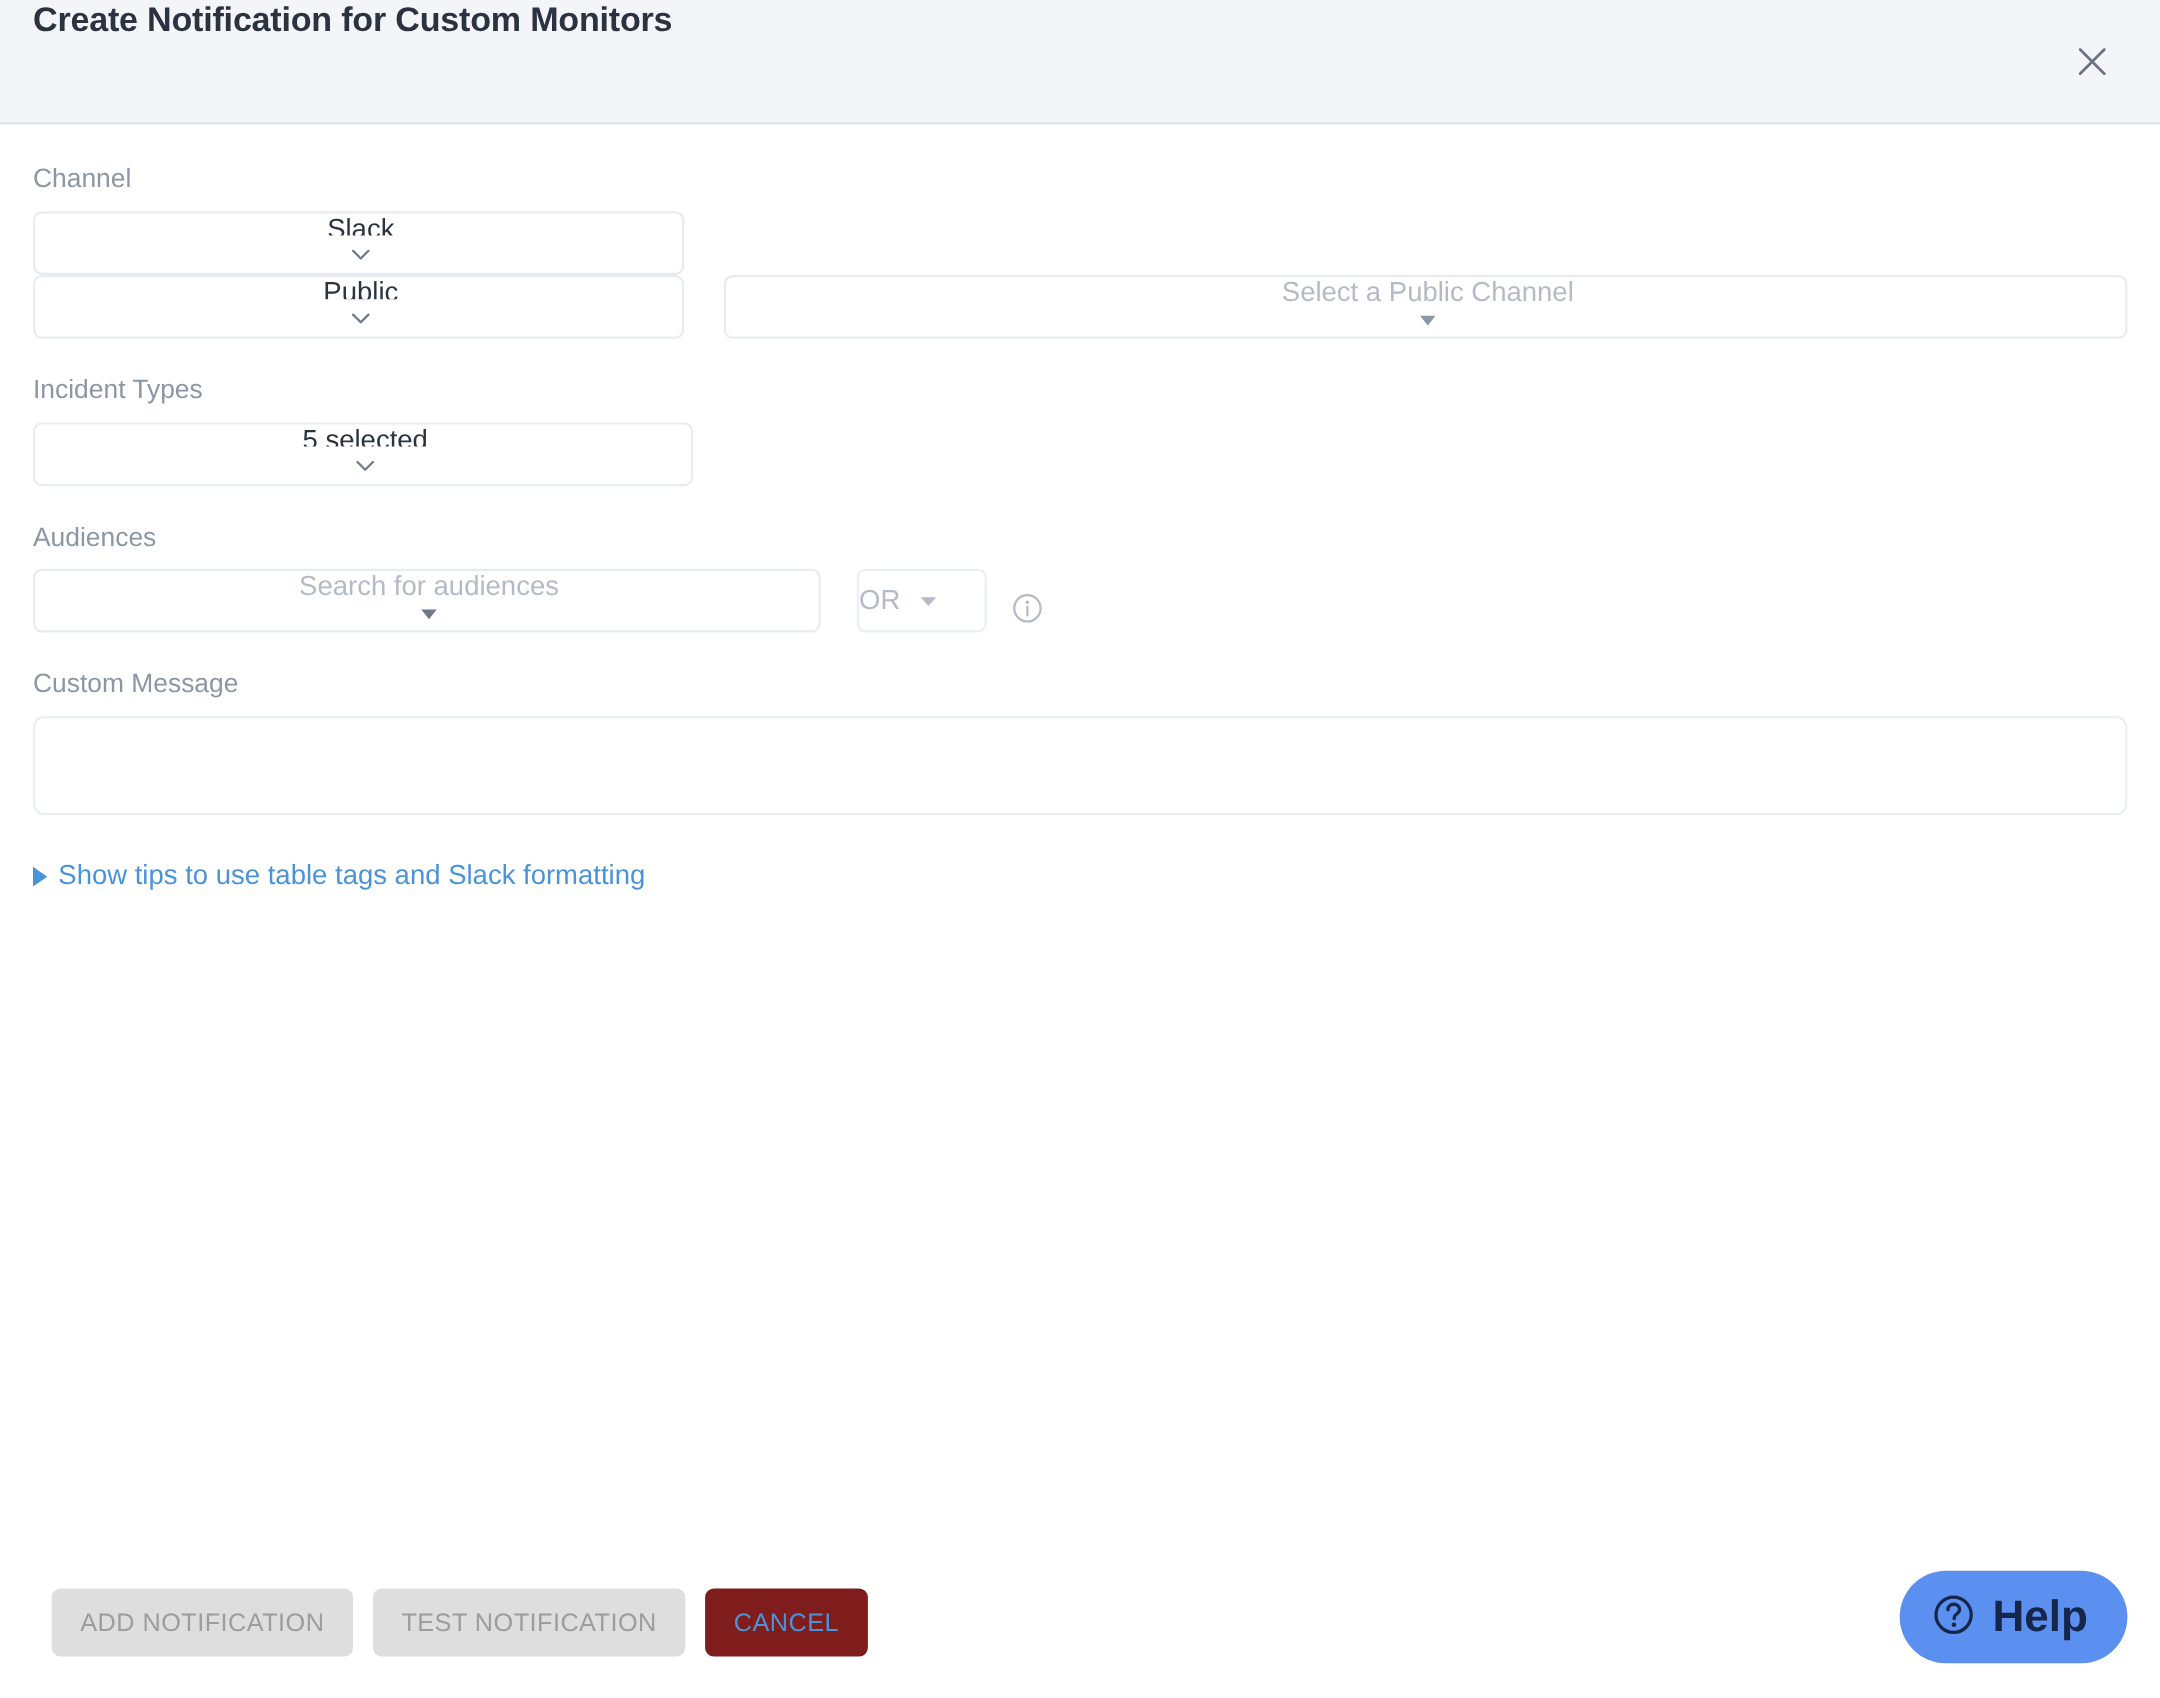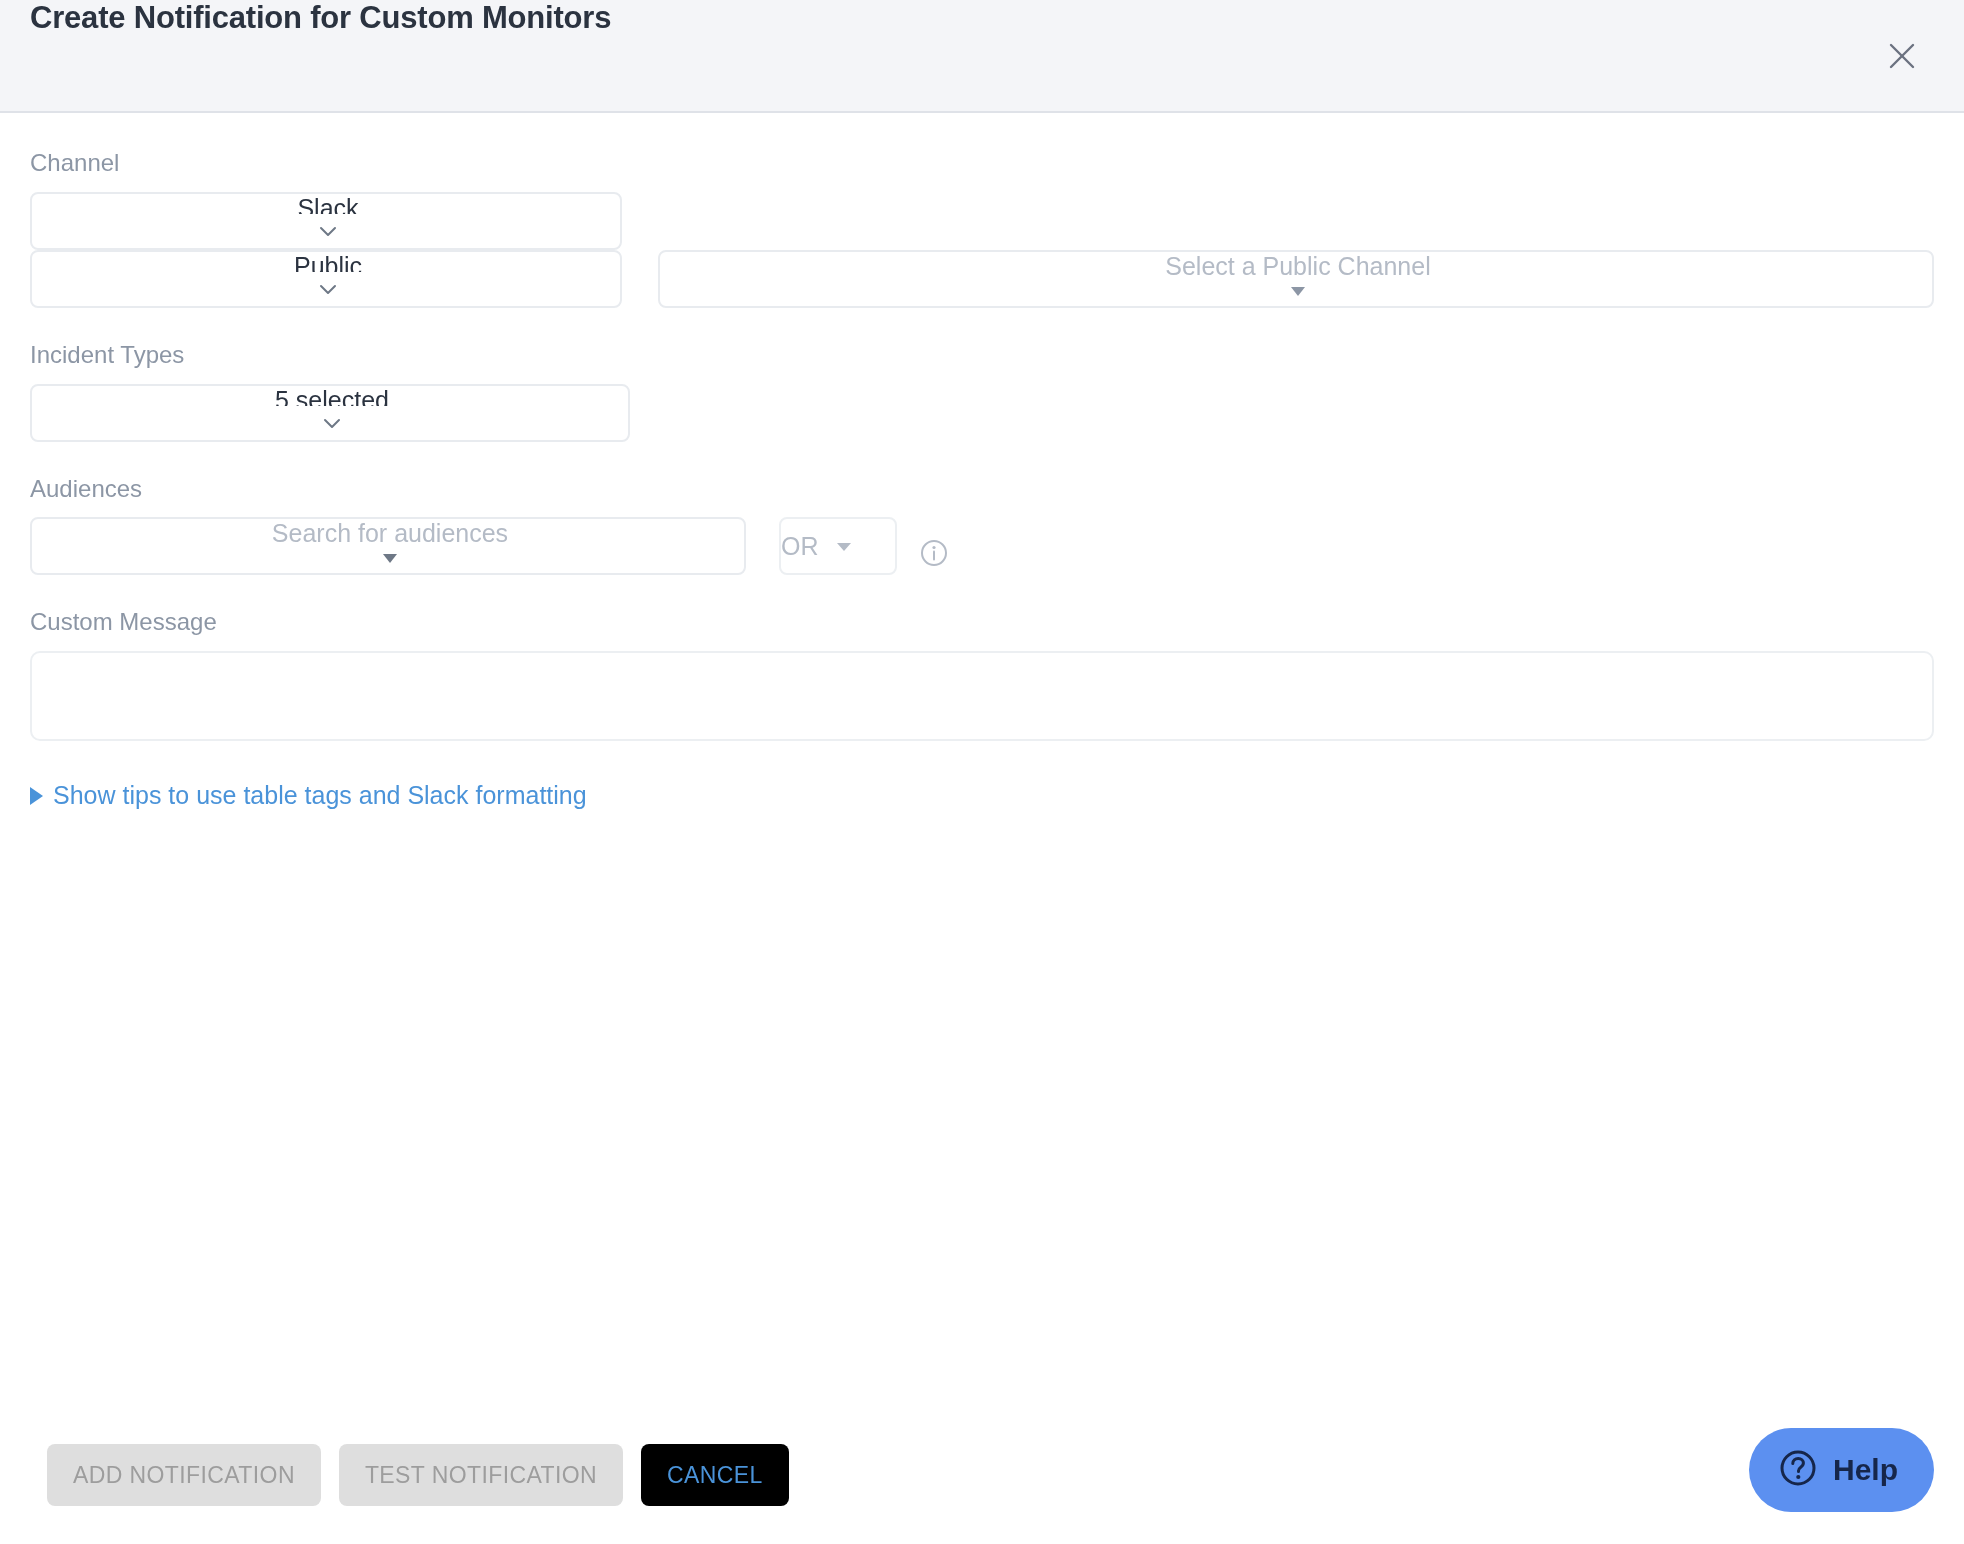--- a/index.html
+++ b/index.html
@@ -204,40 +204,40 @@
     margin-top: 14px;
     cursor: pointer;
     white-space: nowrap;
   }
   .btn-disabled {
     background: #dedede;
     color: #9d9d9d;
     cursor: default;
   }
   .btn-cancel {
-    background: #000000;
+    background: #7f1d1d;
     color: #4a93d9;
   }
 
   
   .help-widget {
     position: absolute;
     right: 30px;
     bottom: 32px;
     height: 84px;
     padding: 0 36px 0 28px;
     background: #5c90f0;
     border-radius: 42px;
     display: flex;
     align-items: center;
     gap: 14px;
     cursor: pointer;
   }
   .help-label {
-    font-size: 30px;
+    font-size: 40px;
     font-weight: bold;
     color: #16264a;
   }
 </style>
 </head>
 <body>
 
 <div class="modal">
 
   <div class="modal-header">

